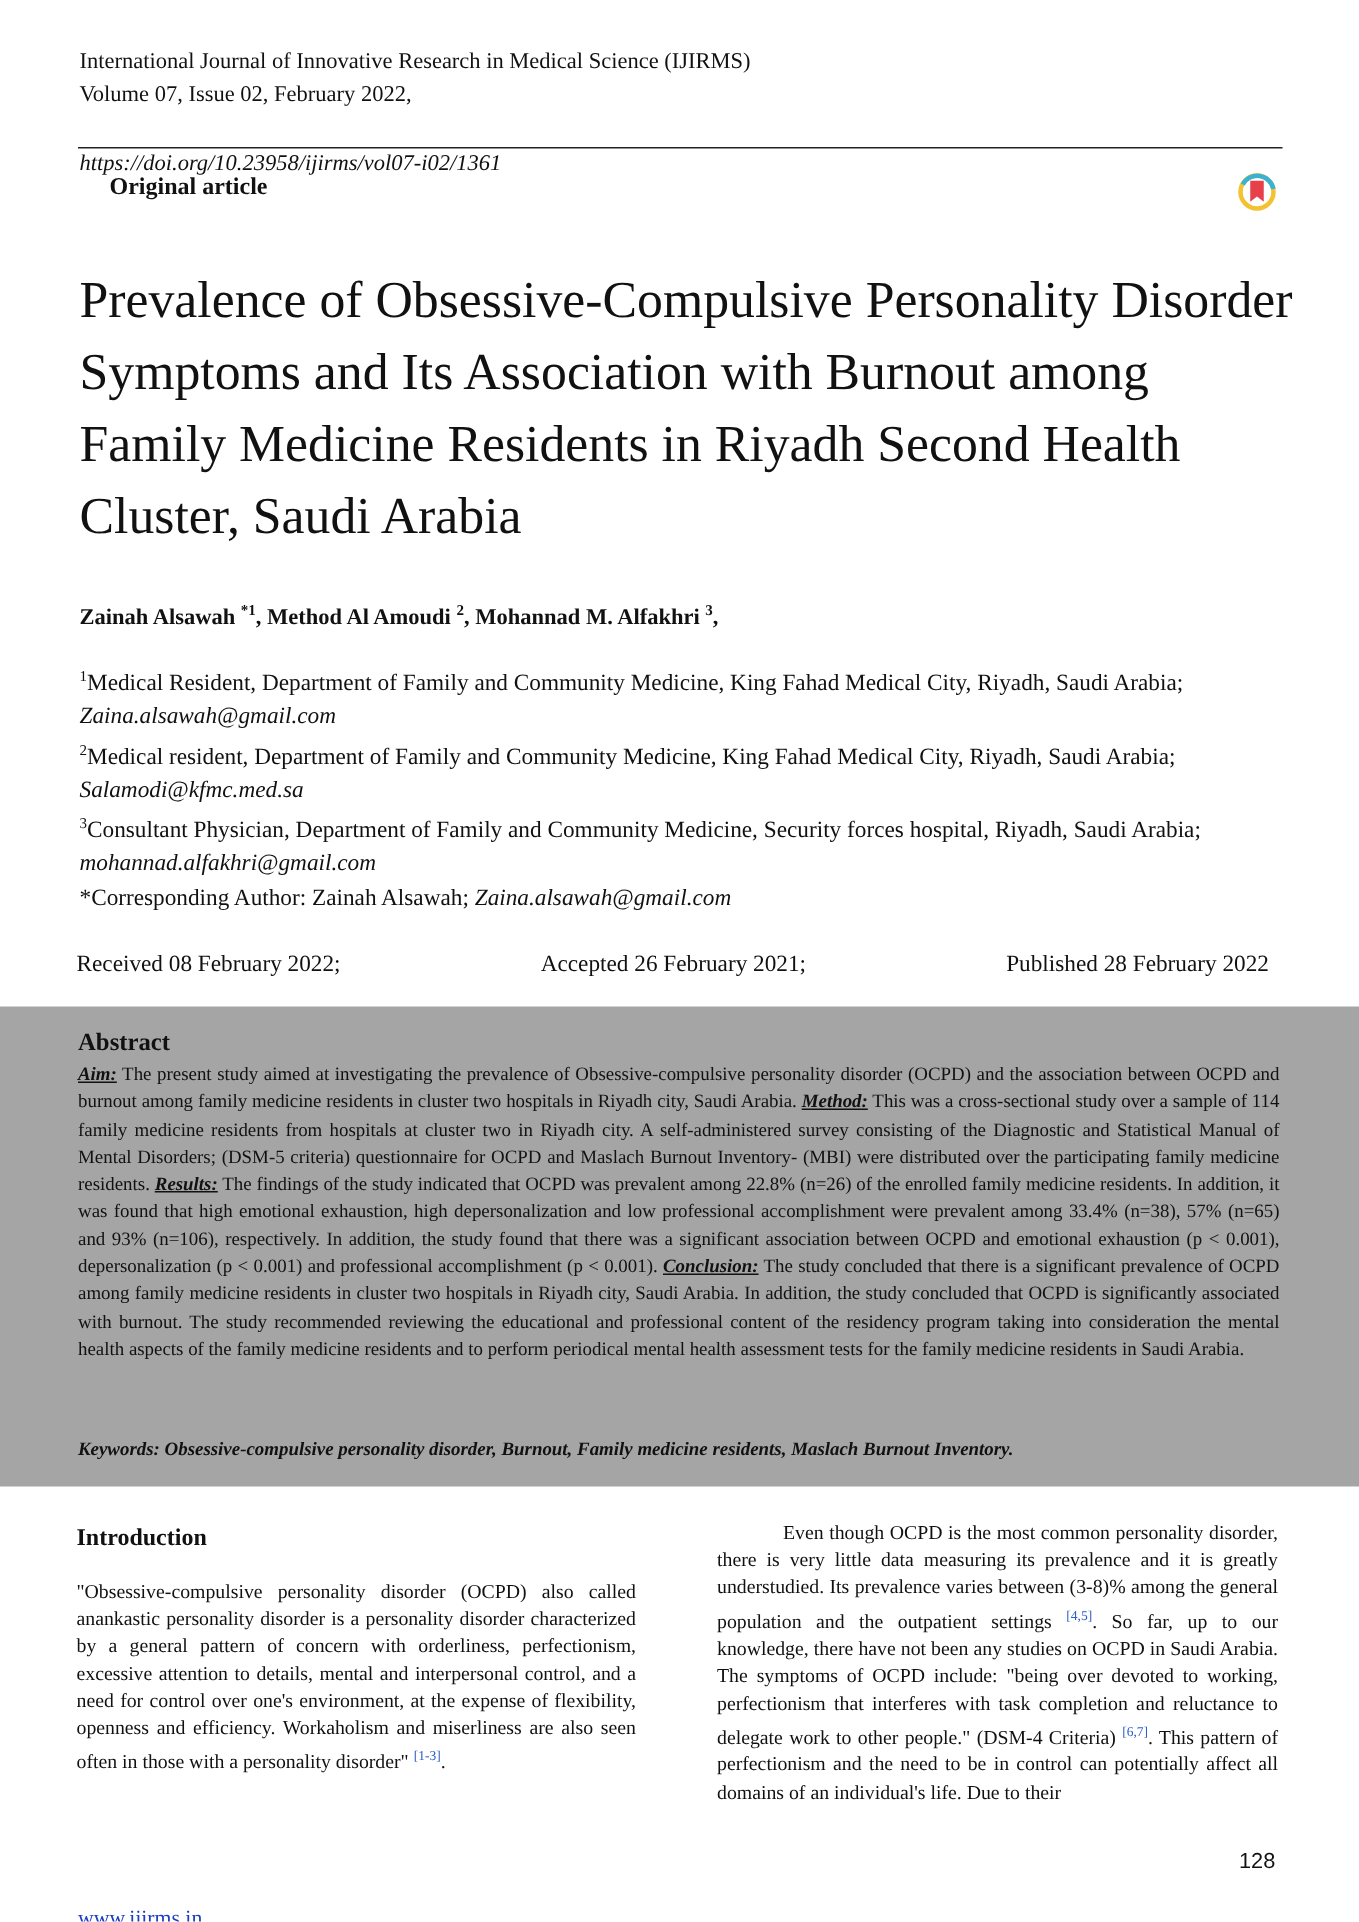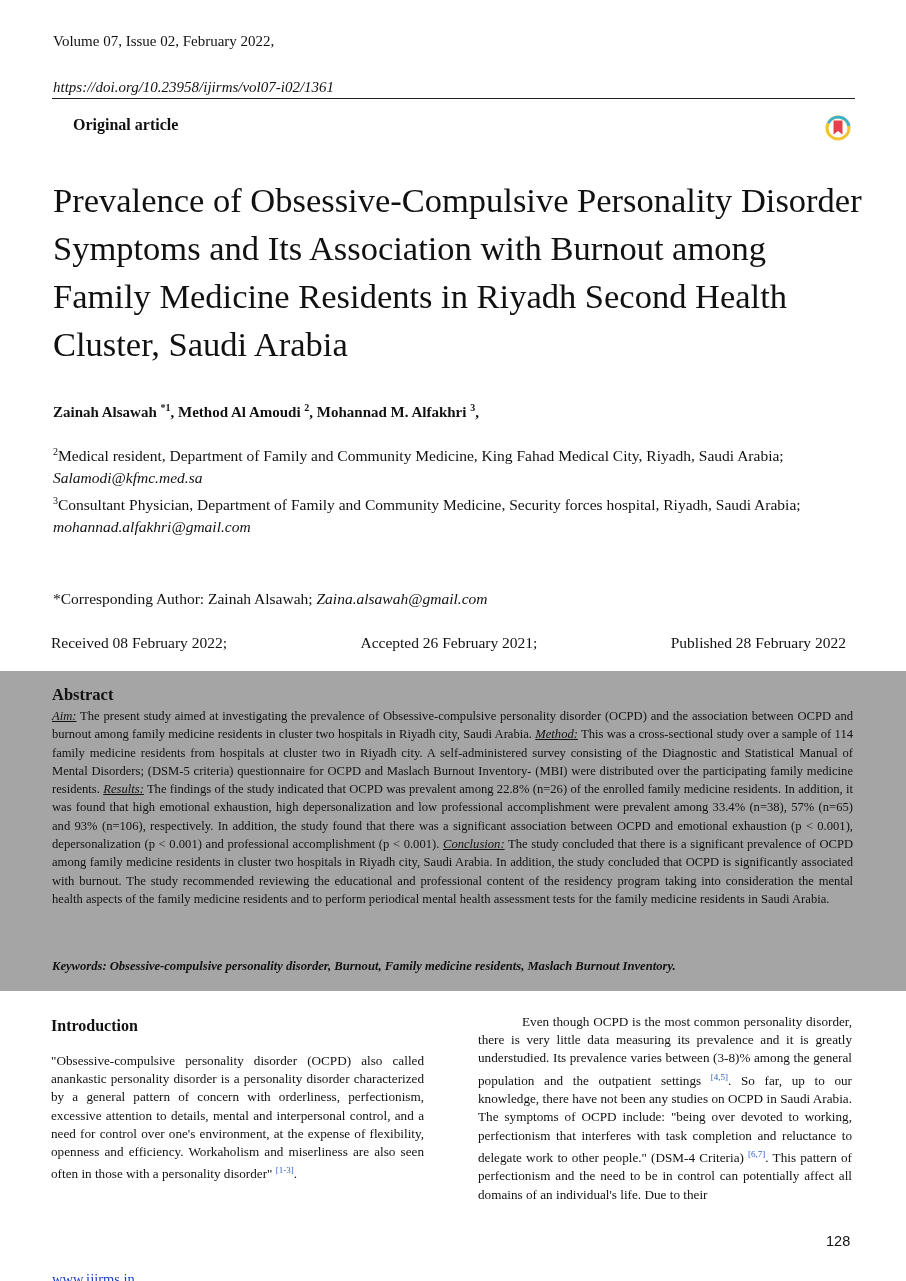--- a/index.html
+++ b/index.html
@@ -15,36 +15,37 @@
   .authors { left: 53px; top: 402px; font-size: 15px; font-weight: bold; }
   .authors sup { font-size: 10px; }
   .affils { left: 53px; top: 441px; width: 800px; font-size: 15.5px; line-height: 22.3px; }
   .affils sup { font-size: 10px; }
   .affils em, .corr em { font-style: italic; }
   .corr { left: 53px; top: 590px; font-size: 15.5px; }
   .dates { left: 51px; top: 634px; width: 795px; font-size: 15.5px; display: flex; justify-content: space-between; }
   .abstract-box { left: 0; top: 671px; width: 906px; height: 320px; background: #a5a5a5; }
   .abstract-title { left: 52px; top: 685px; font-size: 16.5px; font-weight: bold; }
   .abstract-body { left: 52px; top: 707px; width: 801px; font-size: 12.6px; line-height: 18.3px; text-align: justify; }
-  .abstract-body .lbl { font-style: italic; font-weight: normal; text-decoration: underline; }
+  .abstract-body .lbl { font-style: italic; font-weight: bold; text-decoration: underline; }
   .keywords { left: 52px; top: 959px; width: 801px; font-size: 12.6px; font-style: italic; font-weight: bold; }
   .keywords .lbl { }
   .intro-title { left: 51px; top: 1017px; font-size: 16px; font-weight: bold; }
   .col { font-size: 13.2px; line-height: 18.2px; text-align: justify; }
   .col-left { left: 51px; top: 1052px; width: 373px; }
   .col-right { left: 478px; top: 1013px; width: 374px; }
   .col-right .p1 { text-indent: 44px; }
   .cite { color: #2c5fc5; font-size: 9px; vertical-align: super; }
   .footer-link { left: 52px; top: 1235px; font-size: 14.5px; color: #1a3fbf; text-decoration: underline; margin-top: 36px; }
   .page-num { left: 826px; top: 1233px; font-size: 14.5px; font-family: "Liberation Sans", sans-serif; }
 </style>
 </head>
 <body>
 
 <div class="abs header">
+  <div>International Journal of Innovative Research in Medical Science (IJIRMS)</div>
   <div>Volume 07, Issue 02, February 2022,</div>
   <div class="doi">https://doi.org/10.23958/ijirms/vol07-i02/1361</div>
 </div>
 <div class="abs header-rule"></div>
 
 <div class="abs article-type">Original article</div>
 
 <div class="abs badge">
   <svg width="26" height="26" viewBox="0 0 26 26">
     <circle cx="13" cy="13" r="11" fill="none" stroke="#f3c230" stroke-width="3"></circle>
@@ -53,20 +54,21 @@
   </svg>
 </div>
 
 <div class="abs title">Prevalence of Obsessive-Compulsive Personality Disorder Symptoms and Its Association with Burnout among Family Medicine Residents in Riyadh Second Health Cluster, Saudi Arabia</div>
 
 <div class="abs authors">
   <span>Zainah Alsawah </span><sup>*1</sup><span>, Method Al Amoudi </span><sup>2</sup><span>, Mohannad M. Alfakhri </span><sup>3</sup><span>,</span>
 </div>
 
 <div class="abs affils">
+  <div><sup>1</sup><span>Medical Resident, Department of Family and Community Medicine, King Fahad Medical City, Riyadh, Saudi Arabia; </span><em>Zaina.alsawah@gmail.com</em></div>
   <div><sup>2</sup><span>Medical resident, Department of Family and Community Medicine, King Fahad Medical City, Riyadh, Saudi Arabia; </span><em>Salamodi@kfmc.med.sa</em></div>
   <div><sup>3</sup><span>Consultant Physician, Department of Family and Community Medicine, Security forces hospital, Riyadh, Saudi Arabia; </span><em>mohannad.alfakhri@gmail.com</em></div>
 </div>
 
 <div class="abs corr">
   <span>*Corresponding Author: Zainah Alsawah; </span><em>Zaina.alsawah@gmail.com</em>
 </div>
 
 <div class="abs dates">
   <span>Received 08 February 2022;</span>

